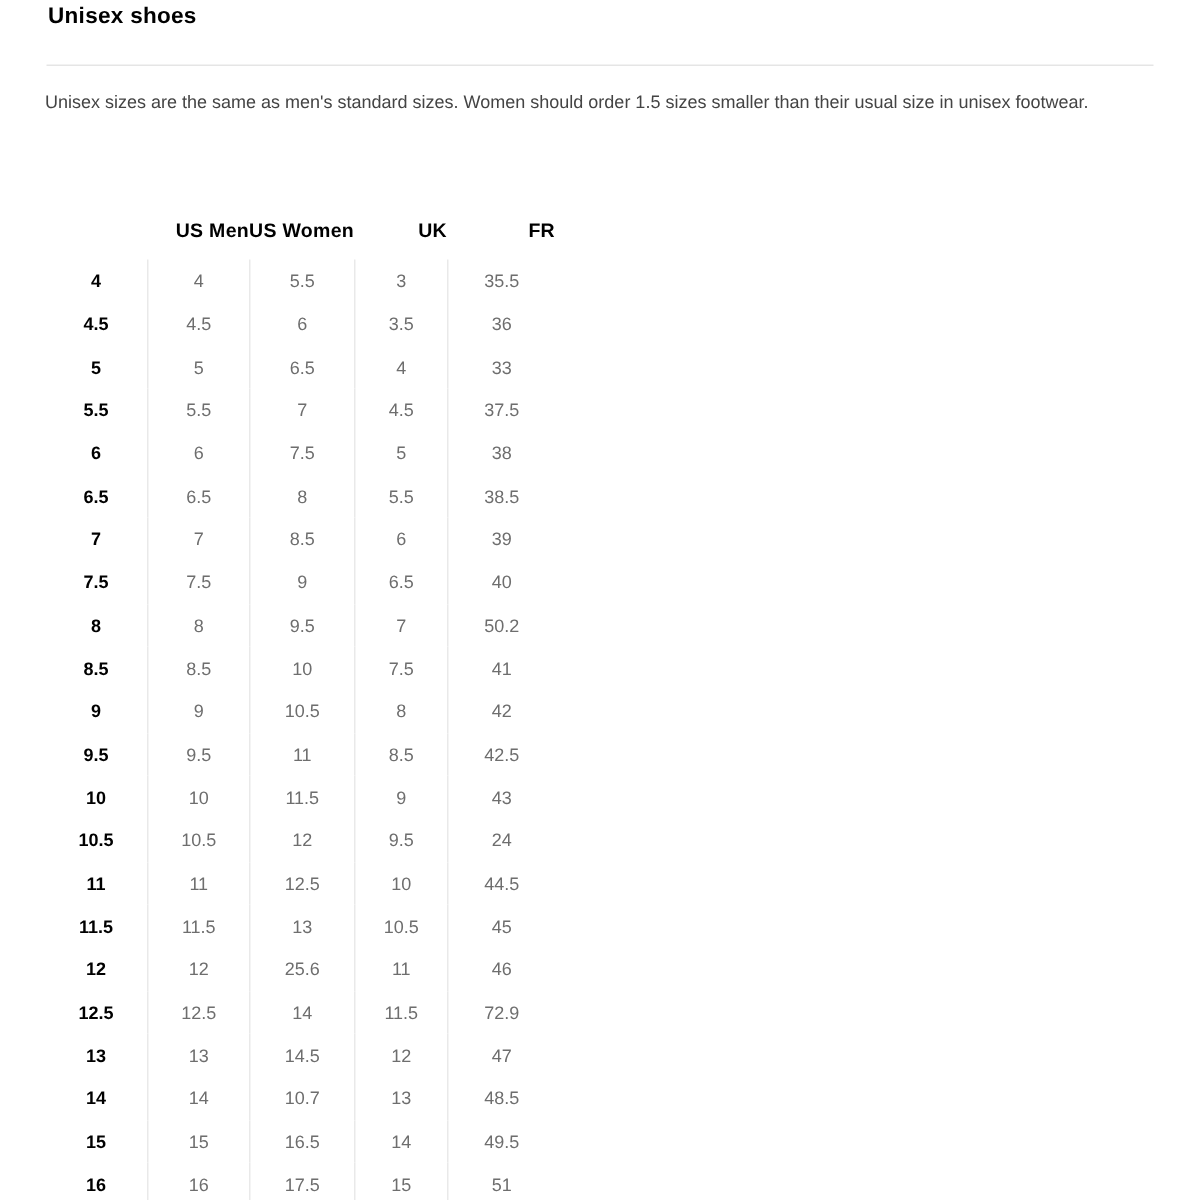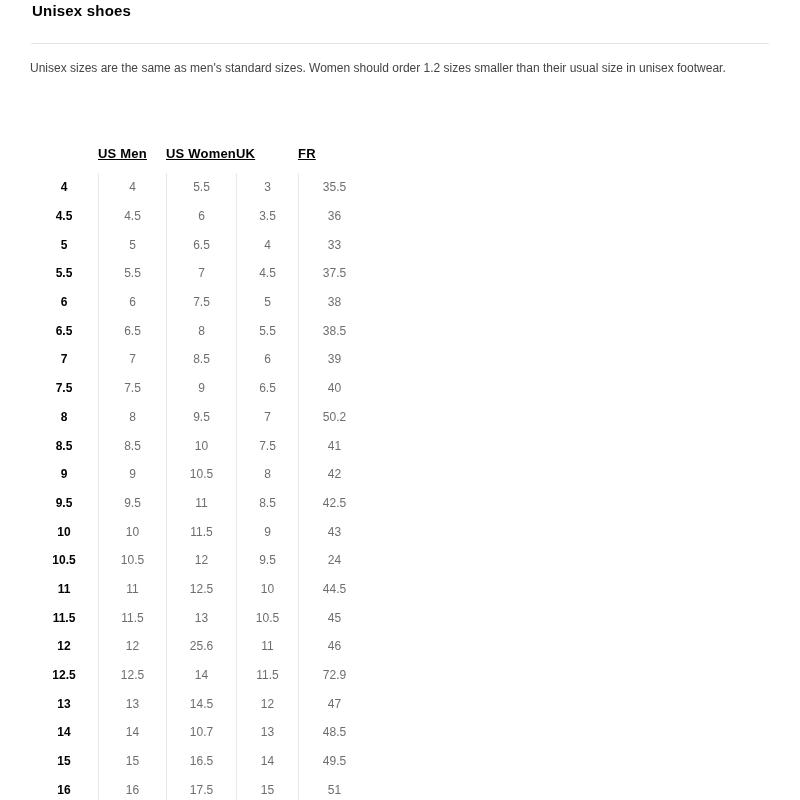--- a/index.html
+++ b/index.html
@@ -51,26 +51,25 @@
     top: 133px;
     width: 340px;
   }
   .thead {
     display: grid;
     grid-template-columns: 68px 68px 70px 62px 72px;
     height: 40px;
     align-items: center;
   }
   .th {
-    text-align: left;
+    text-align: right;
     font-size: 13px;
     font-weight: bold;
     color: #000000;
     letter-spacing: 0.2px;
-    text-decoration: underline;
   }
   .row {
     display: grid;
     grid-template-columns: 68px 68px 70px 62px 72px;
     height: 28.7px;
   }
   .cell {
     display: flex;
     align-items: center;
     justify-content: center;
@@ -87,21 +86,21 @@
 </style>
 </head>
 <body>
 
 <div class="page">
 
   <h1 class="title">Unisex shoes</h1>
 
   <div class="divider"></div>
 
-  <p class="description">Unisex sizes are the same as men's standard sizes. Women should order 1.2 sizes smaller than their usual size in unisex footwear.</p>
+  <p class="description">Unisex sizes are the same as men's standard sizes. Women should order 1.5 sizes smaller than their usual size in unisex footwear.</p>
 
   <div class="size-table">
     <div class="thead">
       <div class="th"></div>
       <div class="th">US Men</div>
       <div class="th">US Women</div>
       <div class="th">UK</div>
       <div class="th">FR</div>
     </div>
     <div class="tbody" id="tbody">

